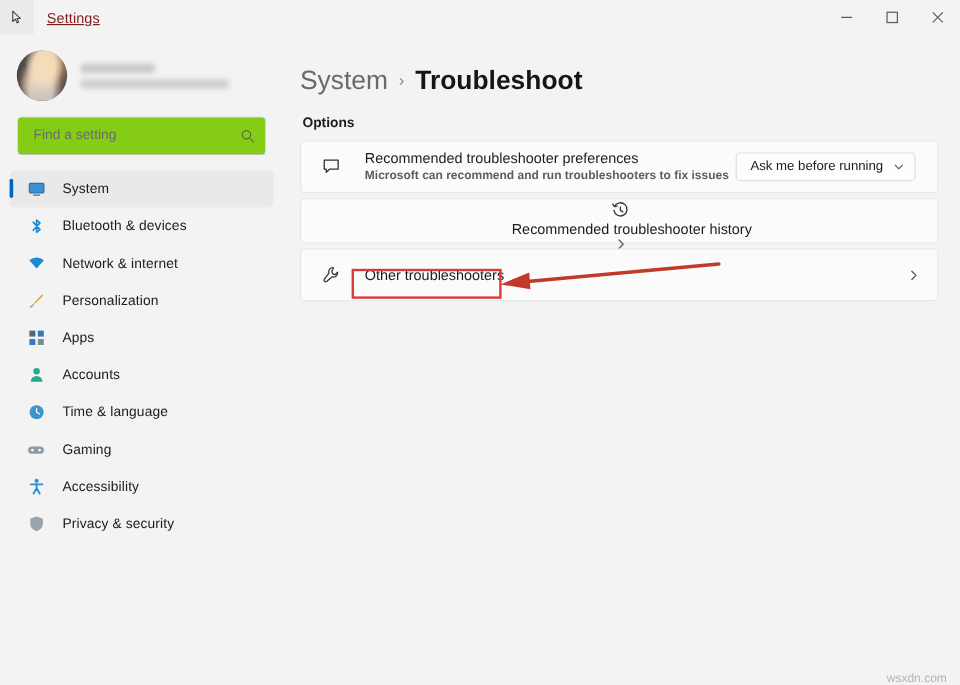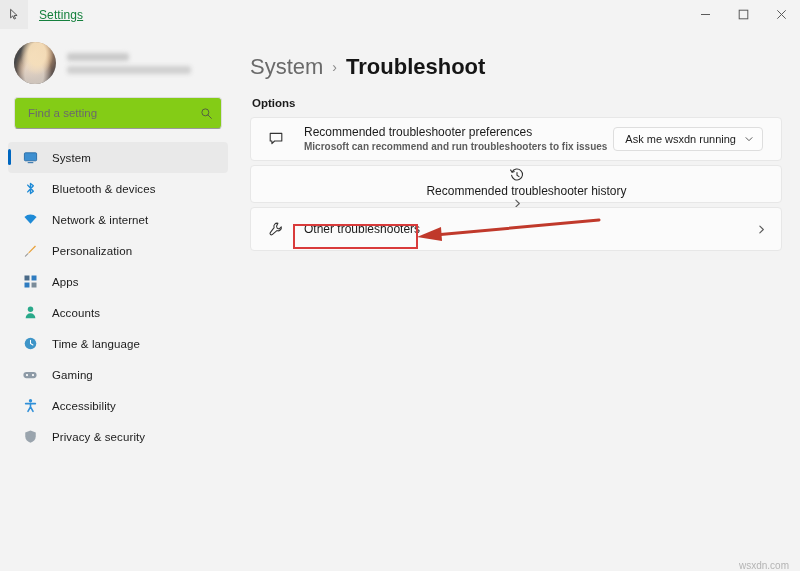--- a/index.html
+++ b/index.html
@@ -32,21 +32,21 @@
   .cursor-icon {
     width: 28px;
     height: 29px;
     display: flex;
     align-items: center;
     justify-content: center;
     background: #eaeaea;
   }
   .titlebar-title {
     font-size: 12px;
-    color: #15803d;
+    color: #7f1d1d;
     margin-left: 11px;
     letter-spacing: .1px;
     text-decoration: underline;
   }
   .winctrls {
     position: absolute;
     right: 0;
     top: 0;
     height: 29px;
     display: flex;
@@ -474,21 +474,21 @@
       <span class="card-icon">
         <svg width="16" height="16" viewBox="0 0 16 16">
           <path d="M2.2 2.4 H13.8 V10 H6.6 L3.9 12.6 V10 H2.2 Z" fill="none" stroke="#333" stroke-width="1.1" stroke-linejoin="round"></path>
         </svg>
       </span>
       <div class="card-body">
         <div class="card-title">Recommended troubleshooter preferences</div>
         <div class="card-sub">Microsoft can recommend and run troubleshooters to fix issues</div>
       </div>
       <div class="dropdown">
-        <span>Ask me wsxdn running</span>
+        <span>Ask me before running</span>
         <span class="dd-chev">
           <svg width="10" height="10" viewBox="0 0 12 12">
             <path d="M2.4 4.4 L6 8 L9.6 4.4" fill="none" stroke="#4a4a4a" stroke-width="1.1" stroke-linecap="round"></path>
           </svg>
         </span>
       </div>
     </div>
 
     <div class="card short">
       <span class="card-icon">

